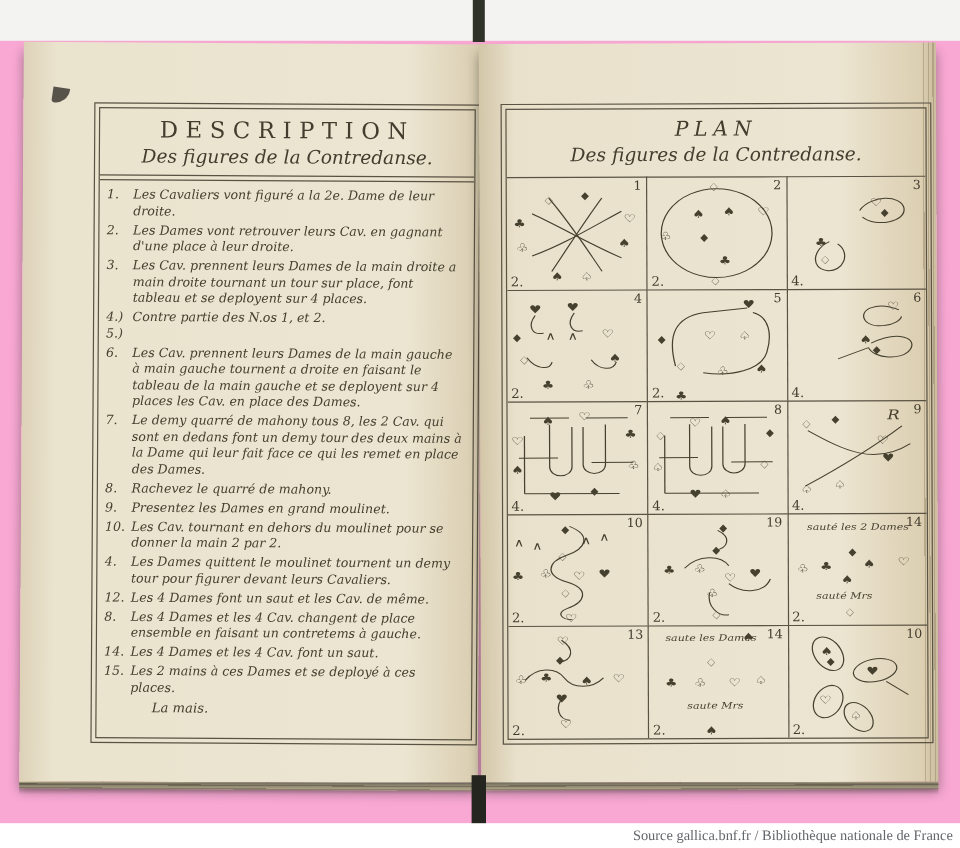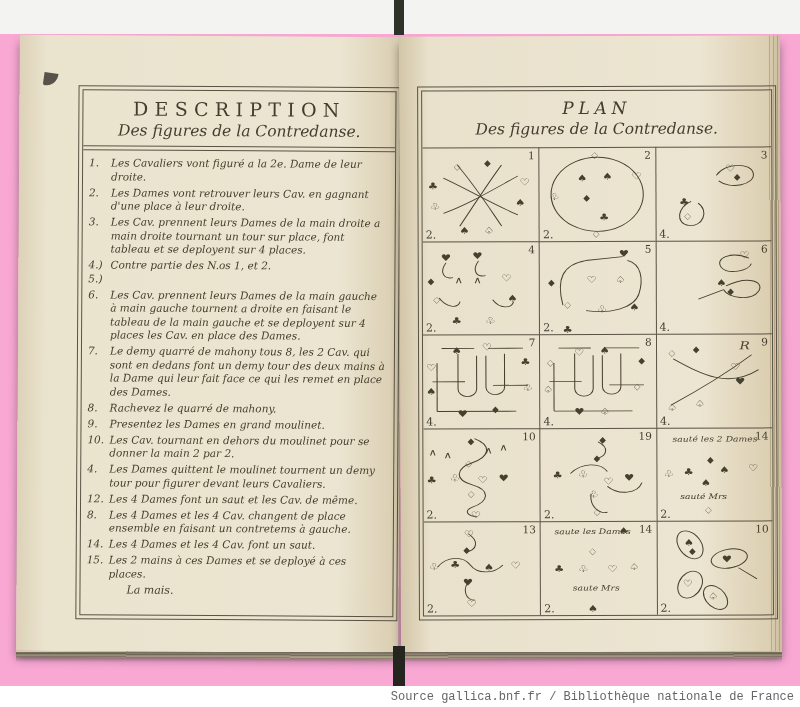--- a/index.html
+++ b/index.html
@@ -45,21 +45,21 @@
   .cell:nth-child(3n+1){border-left:none;}
   .cell .cnum{position:absolute;top:1px;right:4px;font-size:10.5px;color:#433d2f;}
   .cell .ccount{position:absolute;bottom:0;left:3px;font-size:11px;color:#433d2f;}
   .cell svg{position:absolute;inset:0;width:100%;height:100%;}
   
   .page.right::before{content:"";position:absolute;top:0;bottom:0;right:0;width:12px;
       background:repeating-linear-gradient(90deg,rgba(122,105,74,.0) 0 1px,rgba(122,105,74,.35) 1px 2px,rgba(236,229,209,0) 2px 4px);}
   
   .attr-bar{position:absolute;left:0;bottom:0;width:800px;height:21px;background:#ffffff;
       display:flex;align-items:center;justify-content:flex-end;}
-  .attr-bar span{font-family:Liberation Mono, monospace;font-size:12px;color:#63666a;padding-right:6px;}
+  .attr-bar span{font-family:Liberation Serif, serif;font-size:12px;color:#63666a;padding-right:6px;}
   .shadow-band{position:absolute;left:16px;top:652px;width:766px;height:10px;
       background:linear-gradient(180deg,rgba(30,30,26,.55),rgba(30,30,26,0));}
 </style>
 </head>
 <body>
 
 <div id="stage">
   <div class="top-strip"></div>
   <div class="spine-top"></div>
 

